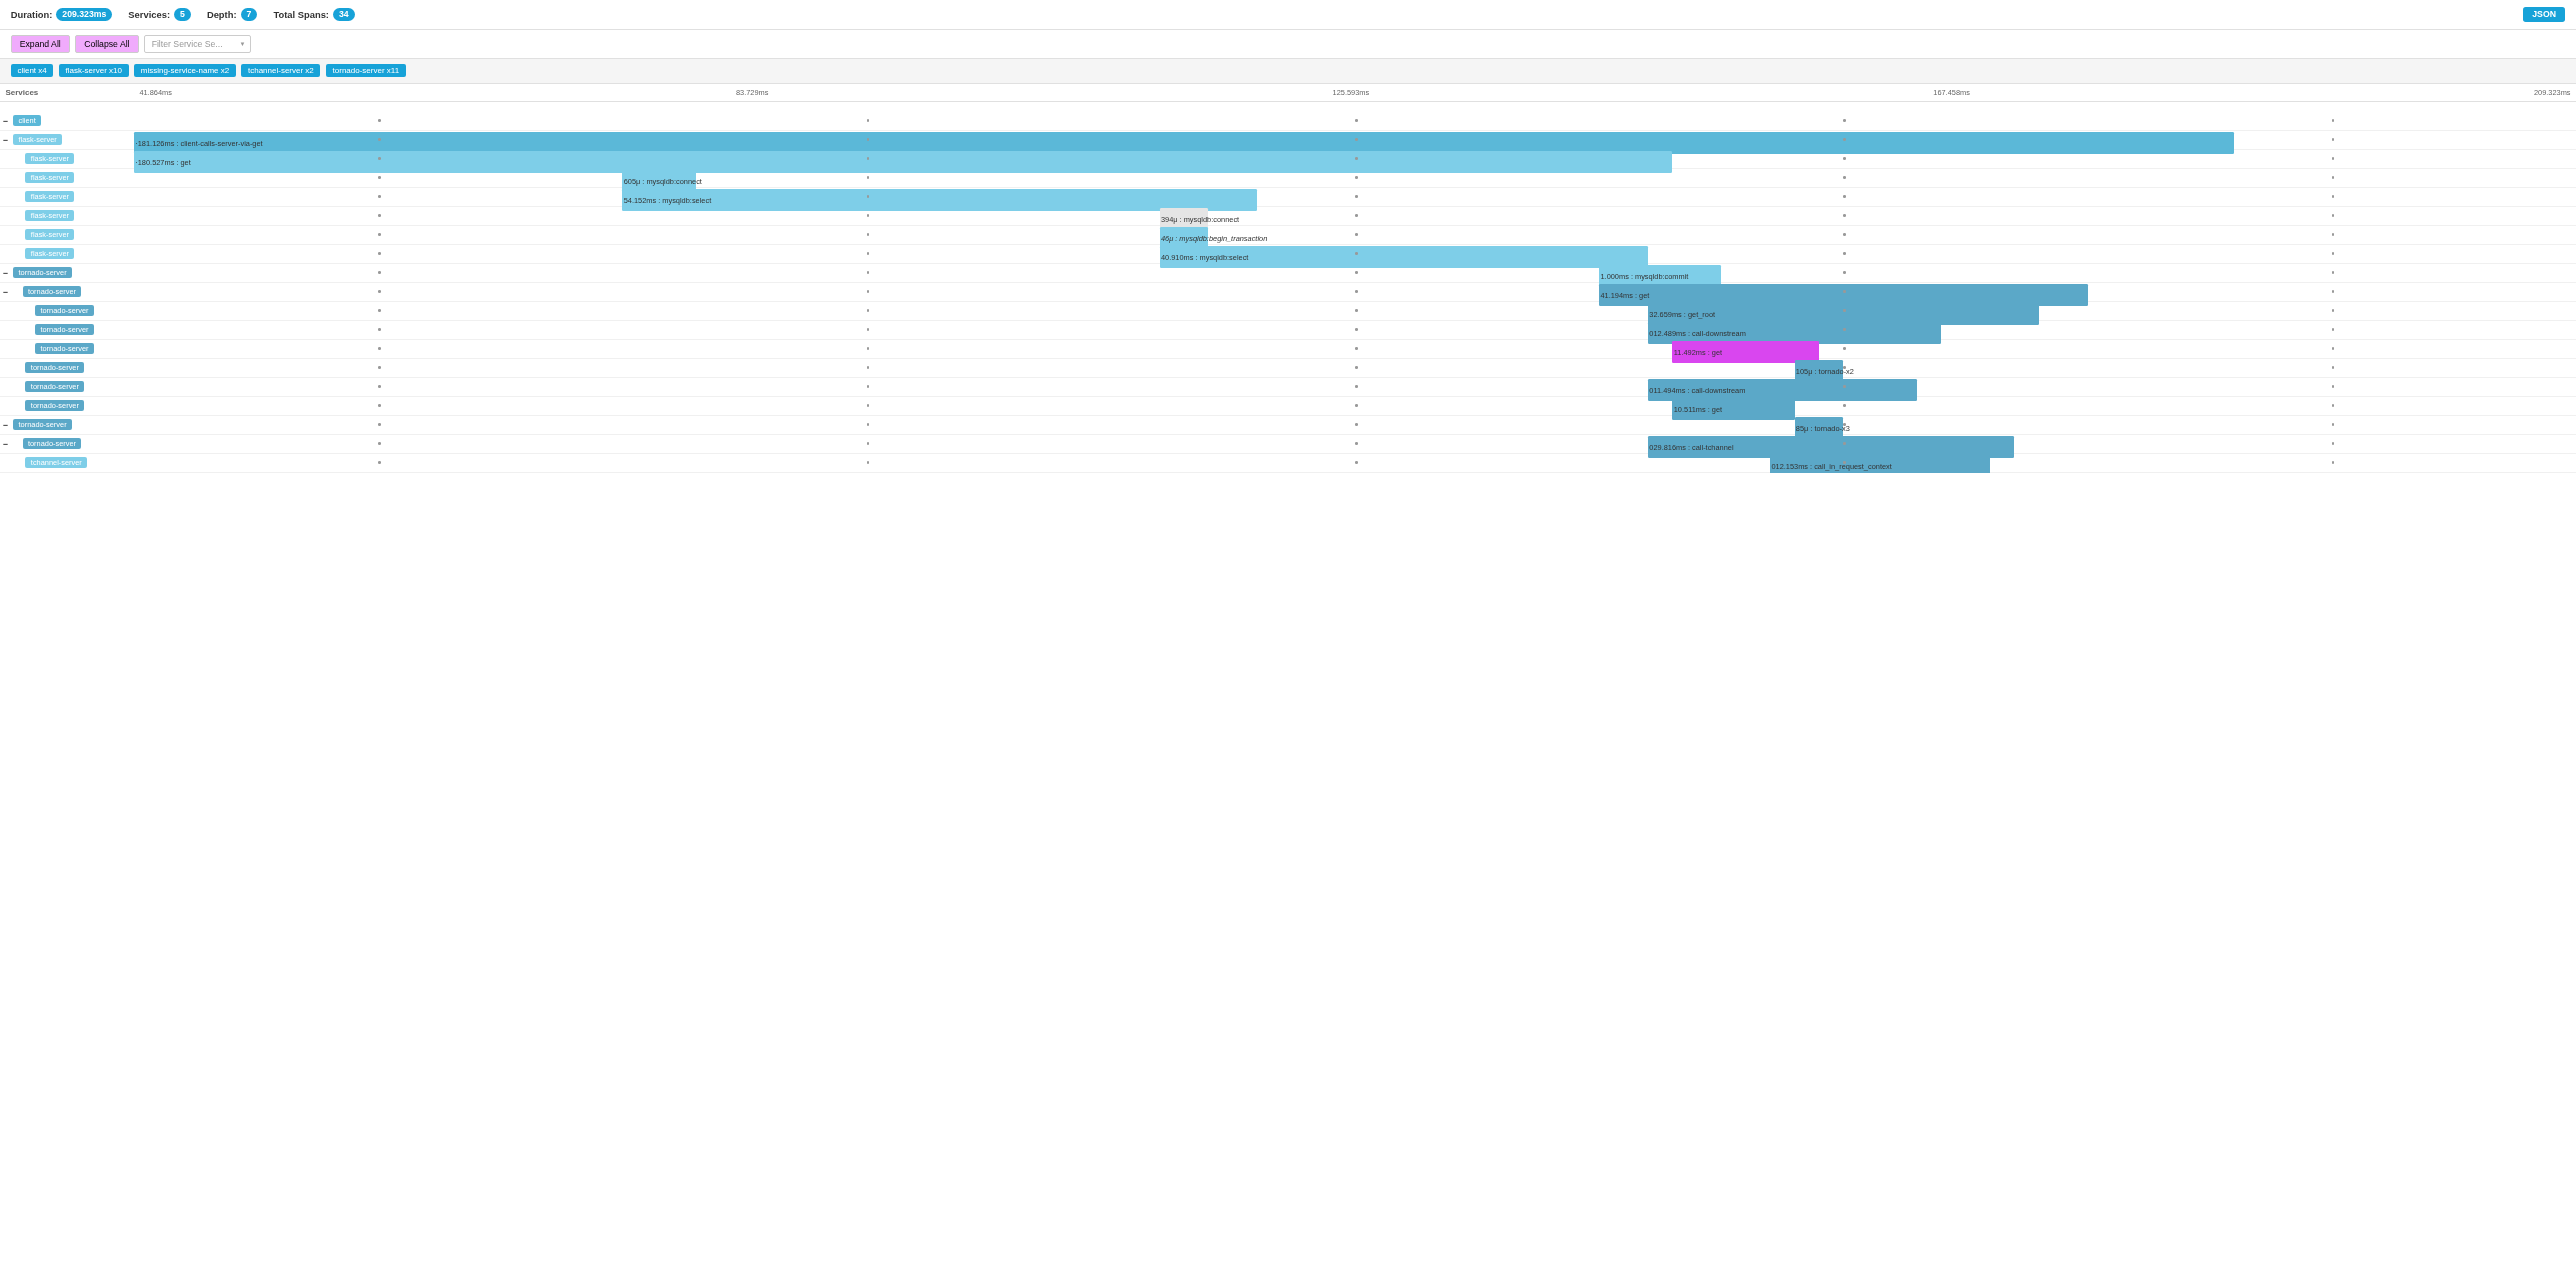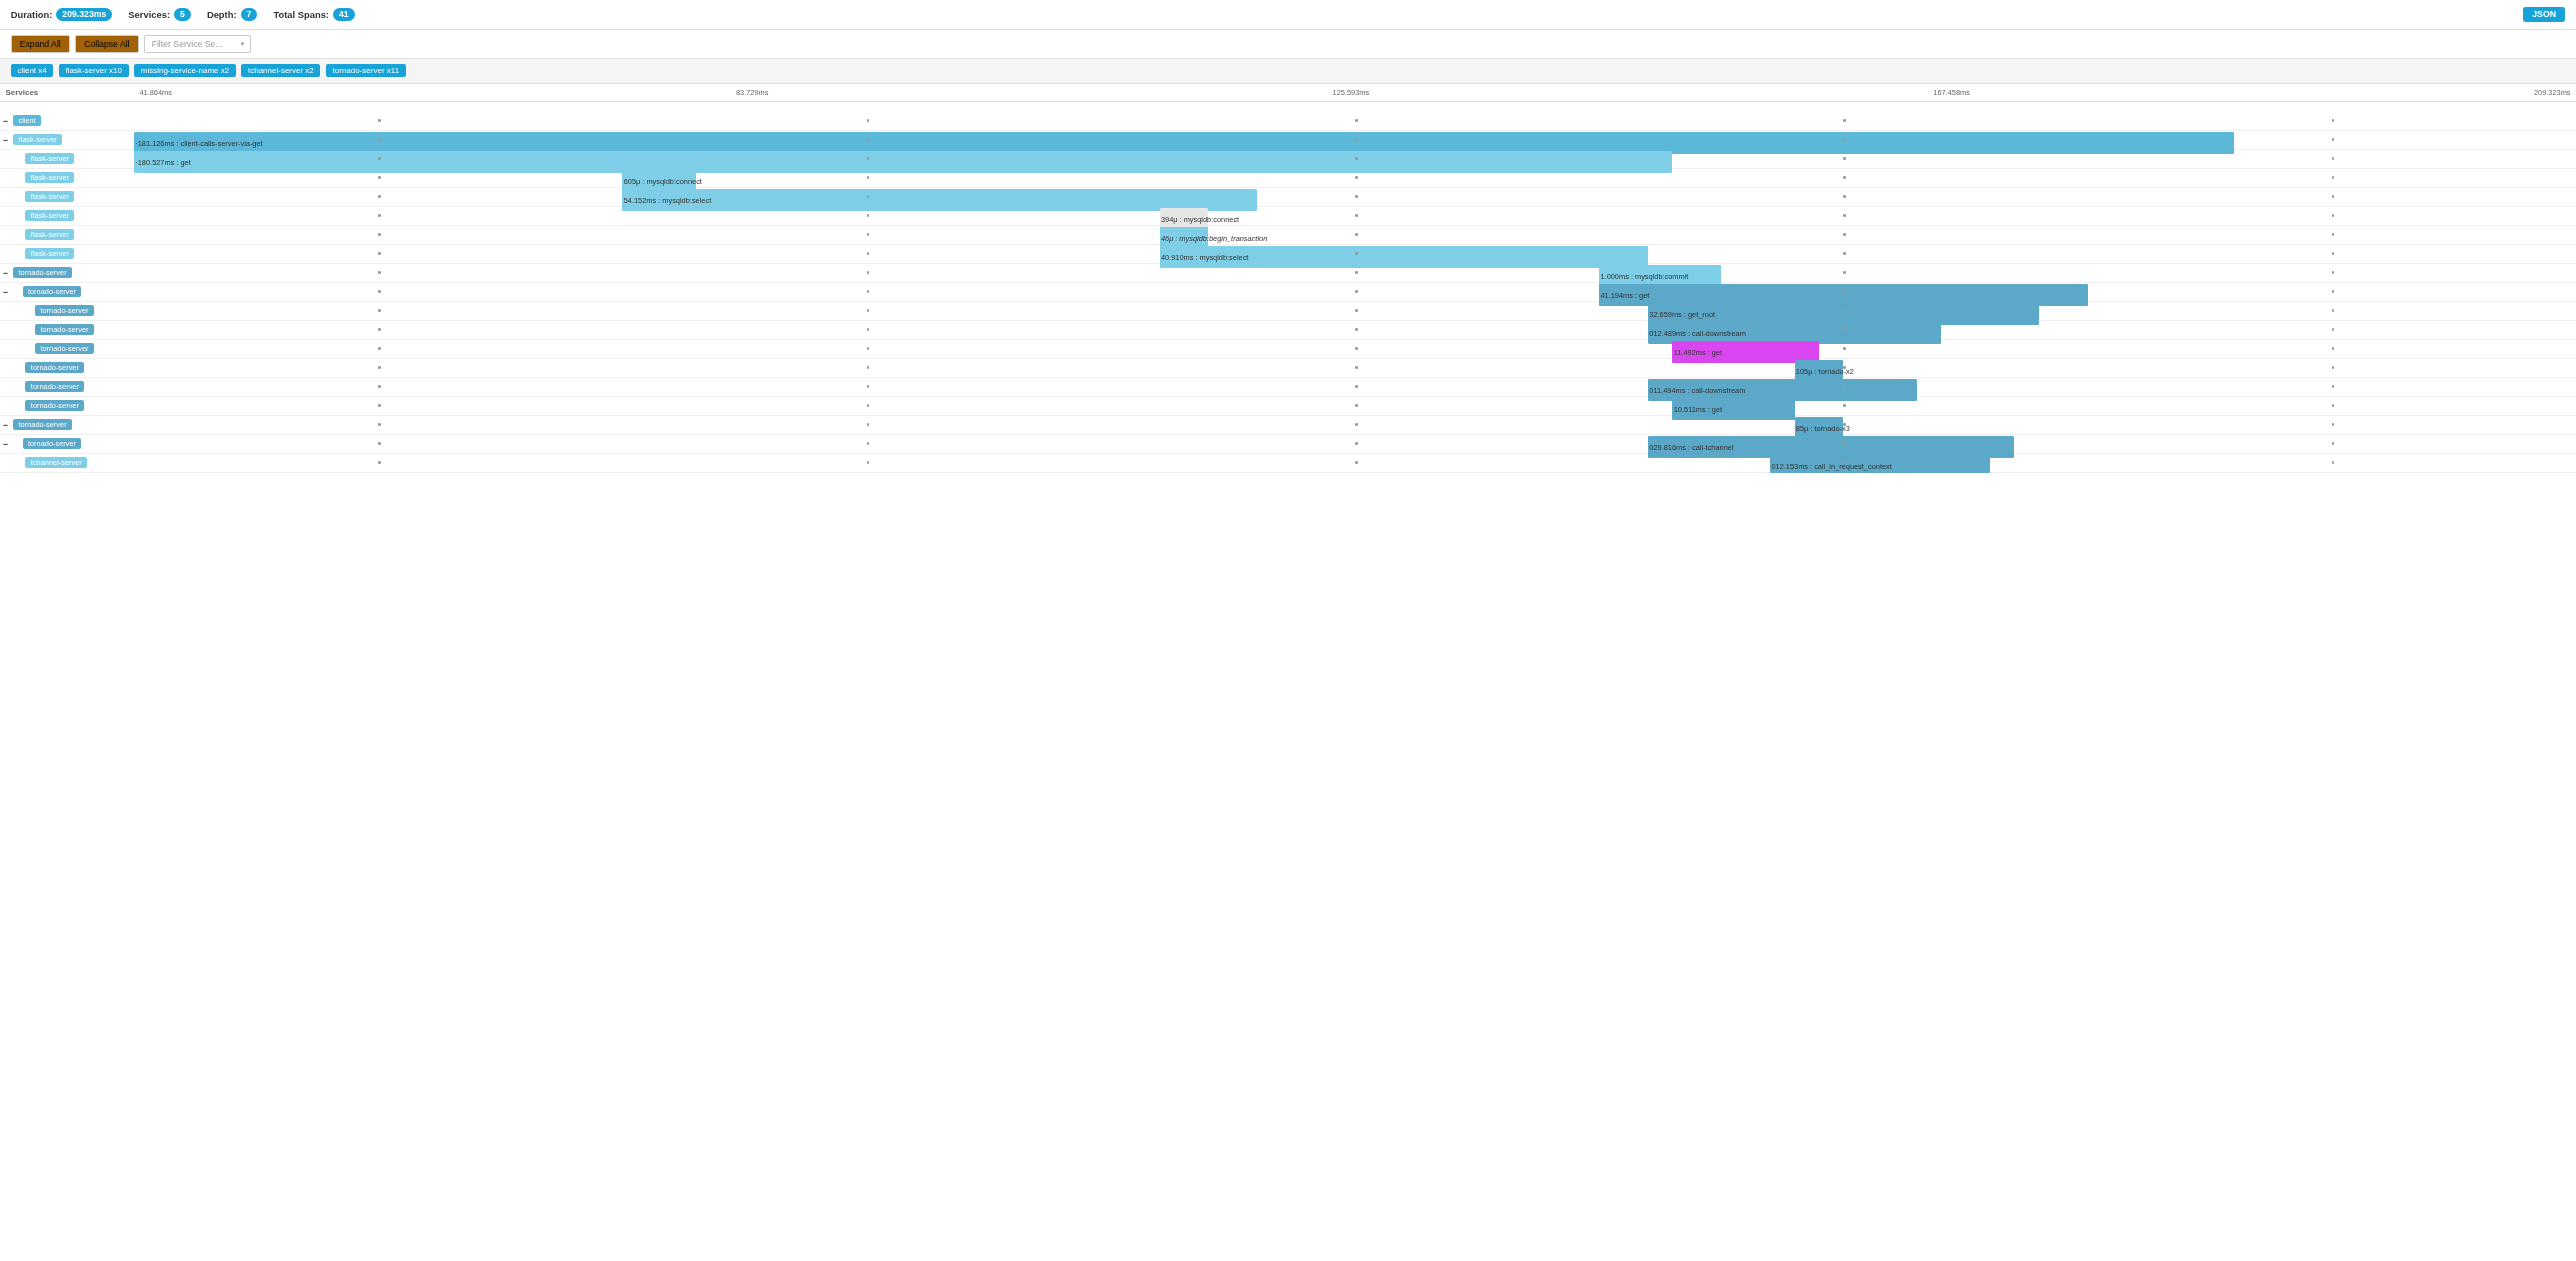--- a/index.html
+++ b/index.html
@@ -52,21 +52,21 @@
       display: flex;
       align-items: center;
       padding: 5.4px 10.7px;
       gap: 5.4px;
       border-bottom: 0.7px solid #e0e0e0;
       background: #fff;
     }
 
     .toolbar-btn {
       border: 0.7px solid #ccc;
-      background: #a16207;
+      background: #f0abfc;
       border-radius: 2px;
       padding: 2.7px 8px;
       font-size: 8.7px;
       cursor: pointer;
     }
 
     .filter-select {
       border: 0.7px solid #ccc;
       border-radius: 2px;
       padding: 2.7px 19px 2.7px 6.7px;
@@ -236,21 +236,21 @@
   <div class="header-stat">
     <span>Services:</span>
     <span class="badge">5</span>
   </div>
   <div class="header-stat">
     <span>Depth:</span>
     <span class="badge">7</span>
   </div>
   <div class="header-stat">
     <span>Total Spans:</span>
-    <span class="badge">41</span>
+    <span class="badge">34</span>
   </div>
   <button class="json-btn">JSON</button>
 </div>
 
 <div class="toolbar">
   <button class="toolbar-btn">Expand All</button>
   <button class="toolbar-btn">Collapse All</button>
   <div class="filter-wrapper">
     <select class="filter-select">
       <option value="Filter Service Se...">Filter Service Se...</option>

